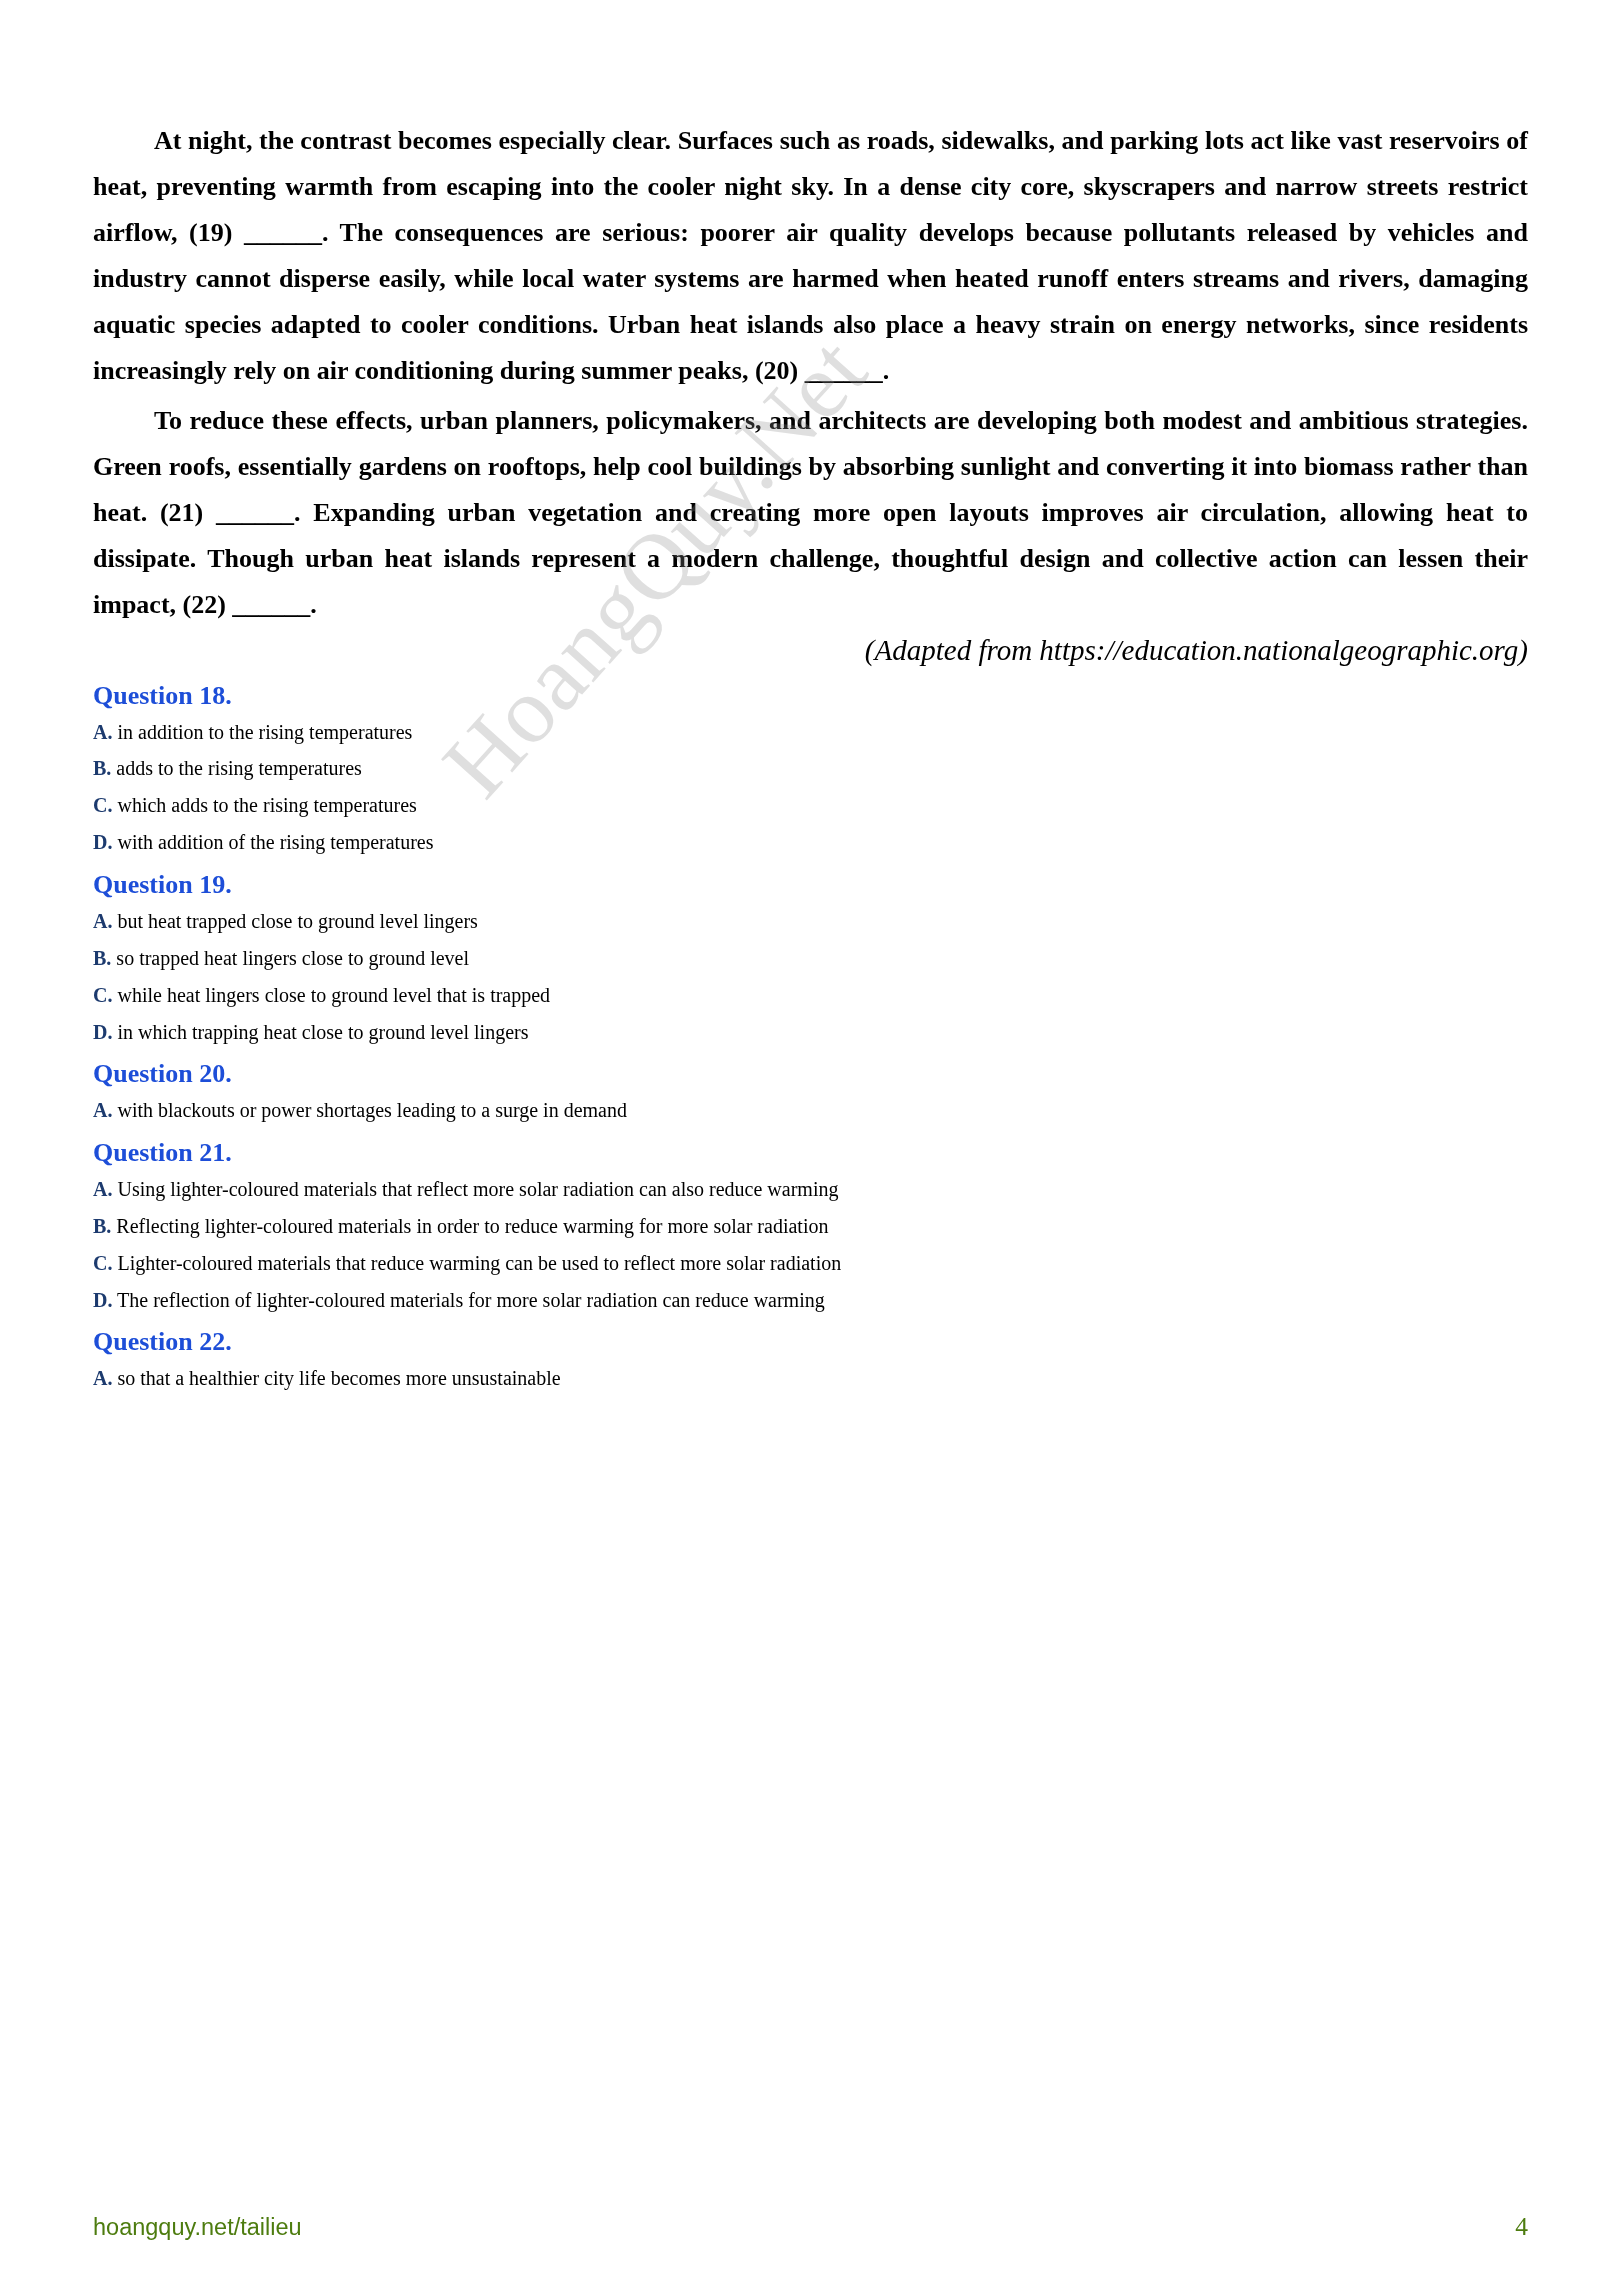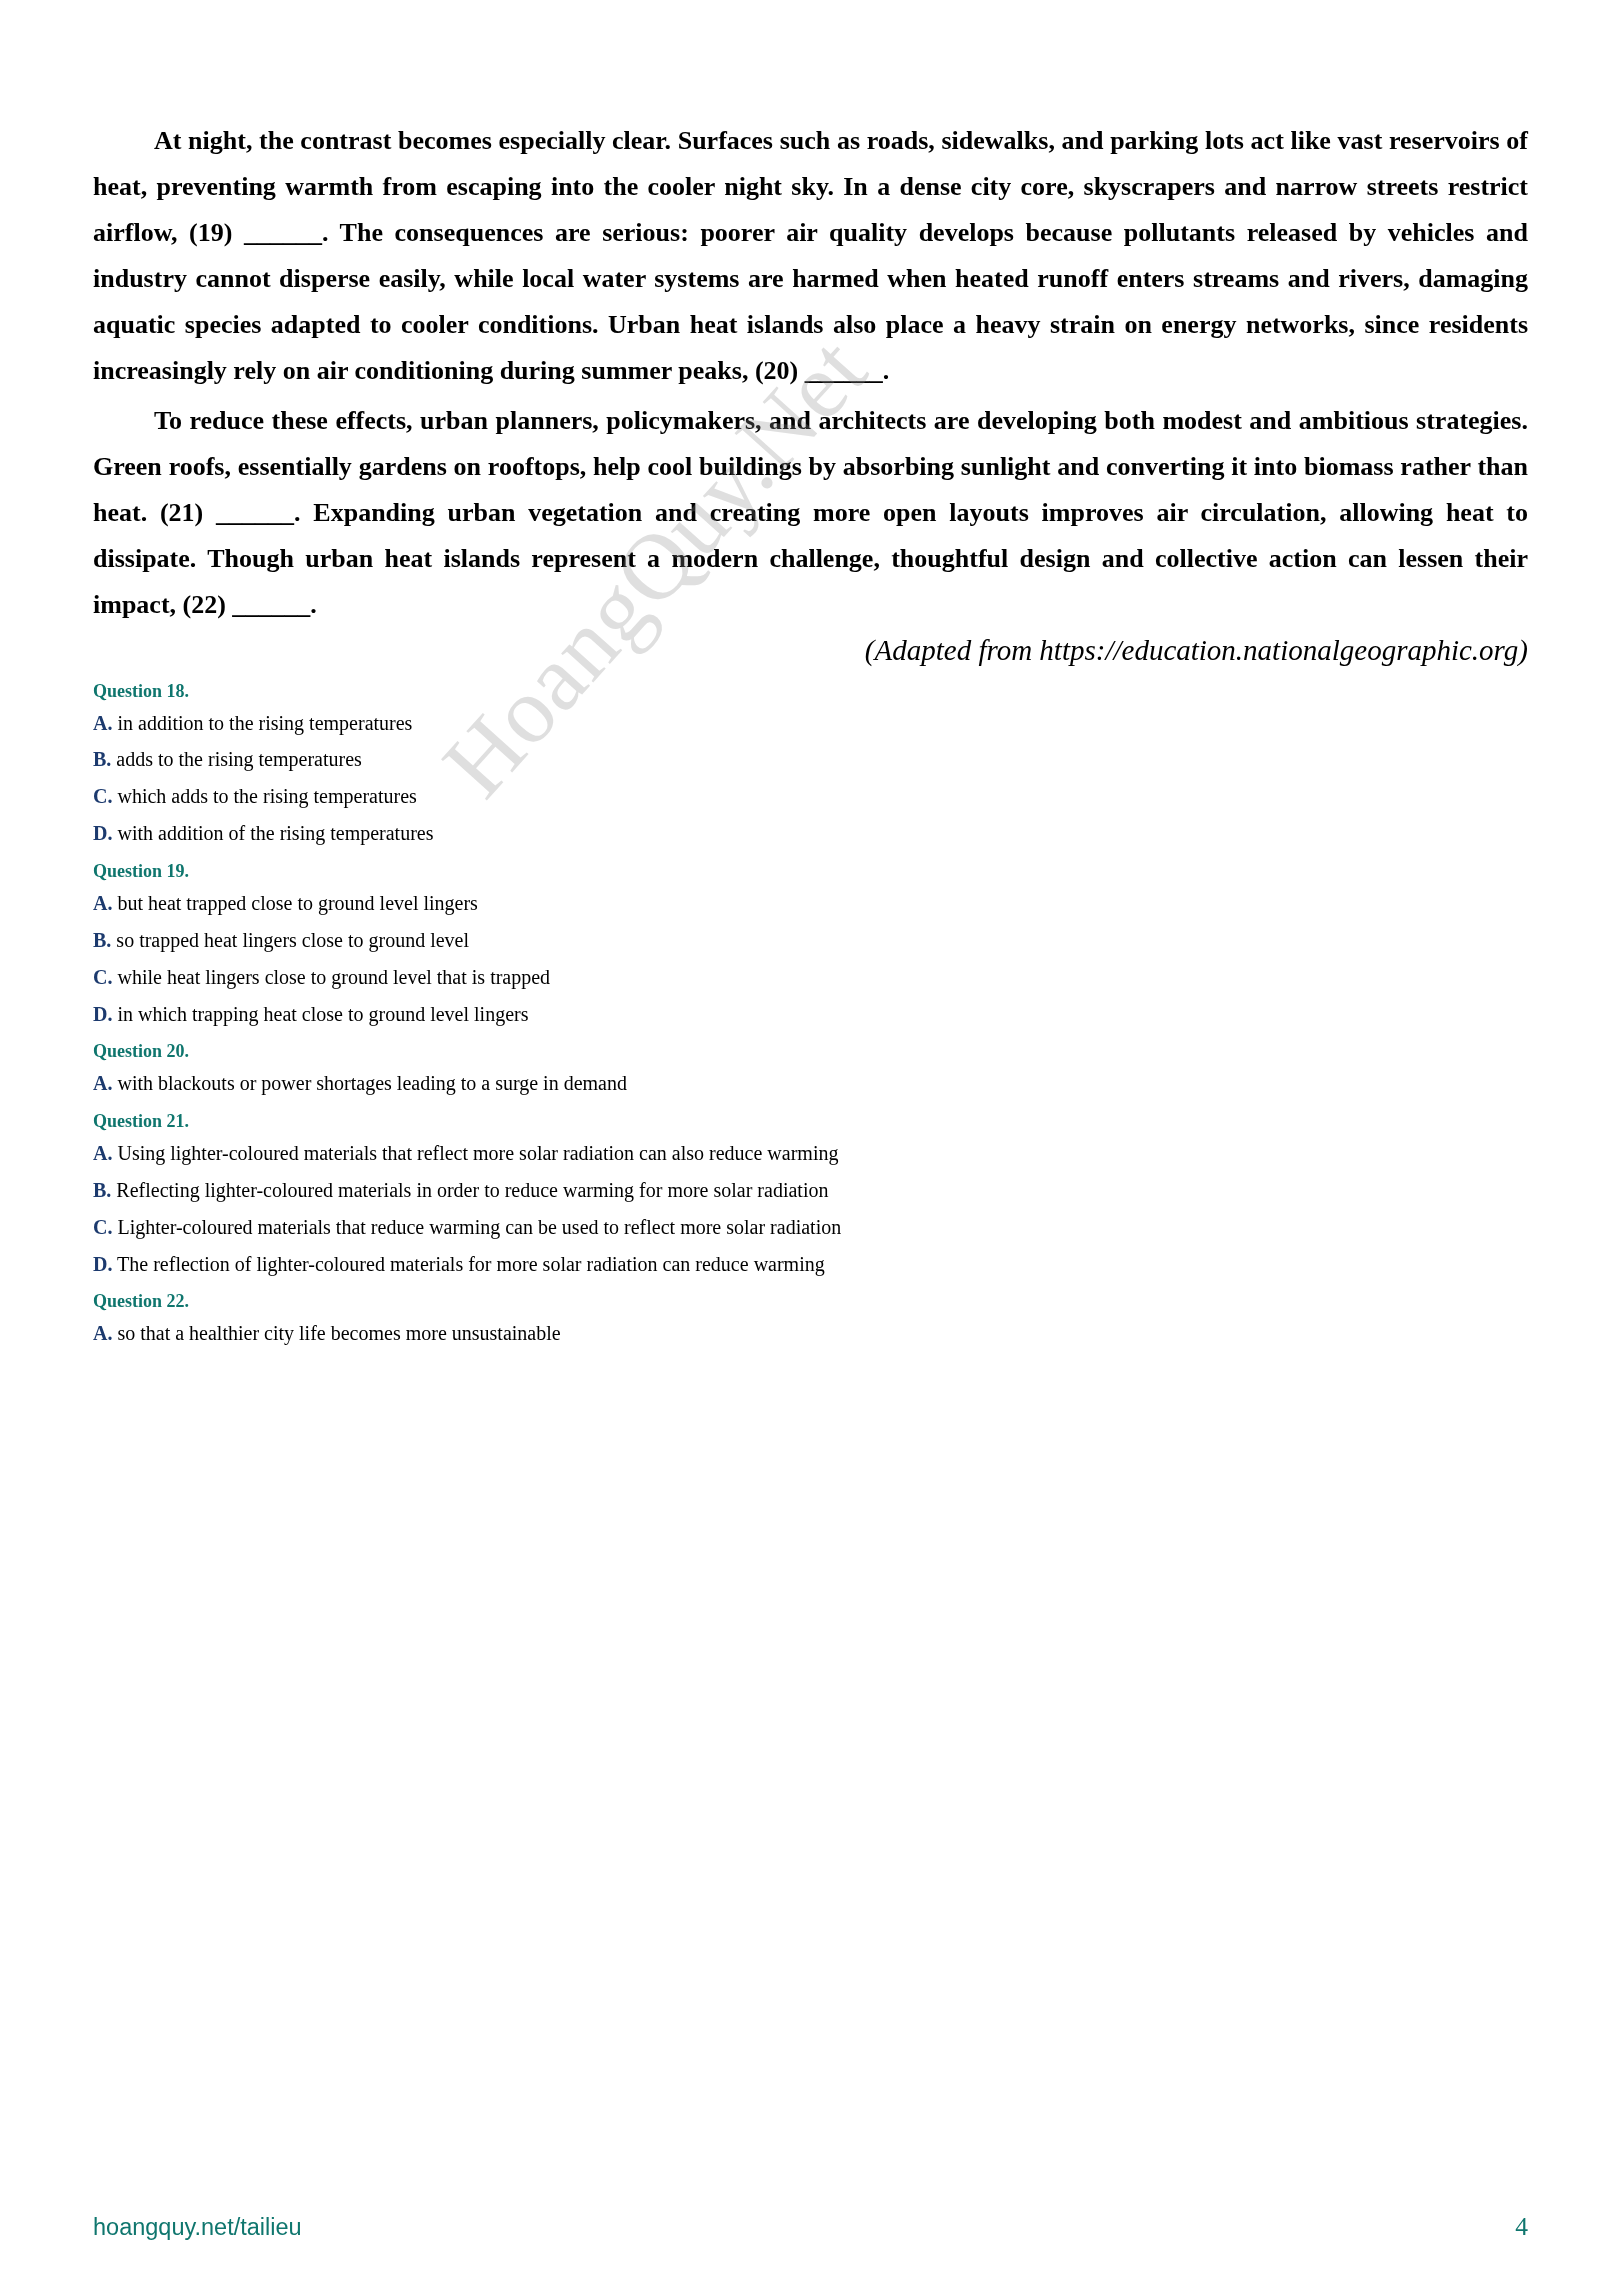--- a/index.html
+++ b/index.html
@@ -40,23 +40,23 @@
     margin: 0 0 3.9px 0;
     font-weight: bold;
   }
   .attribution {
     font-size: 29px;
     font-style: italic;
     text-align: right;
     margin: 5.9px 0 13.7px 0;
   }
   .q-head {
-    font-size: 18px;
+    font-size: 26px;
     font-weight: bold;
-    color: #0f766e;
+    color: #1d4ed8;
     margin: 11.8px 0 5.9px 0;
   }
   .opt {
     font-size: 20px;
     line-height: 1.55;
     margin: 0 0 5.9px 0;
   }
   .opt .letter {
     font-weight: bold;
     color: #1c3a6e;
@@ -65,21 +65,21 @@
     position: absolute;
     left: 0;
     right: 0;
     bottom: 51px;
     padding: 0 93px;
     display: flex;
     justify-content: space-between;
     align-items: center;
     font-family: "Liberation Sans", sans-serif;
     font-size: 23.5px;
-    color: #0f766e;
+    color: #4d7c0f;
   }
   .footer .page-num {
     font-family: "Liberation Serif", serif;
     font-size: 25.5px;
   }
 </style>
 </head>
 <body>
 
 <div class="page">

